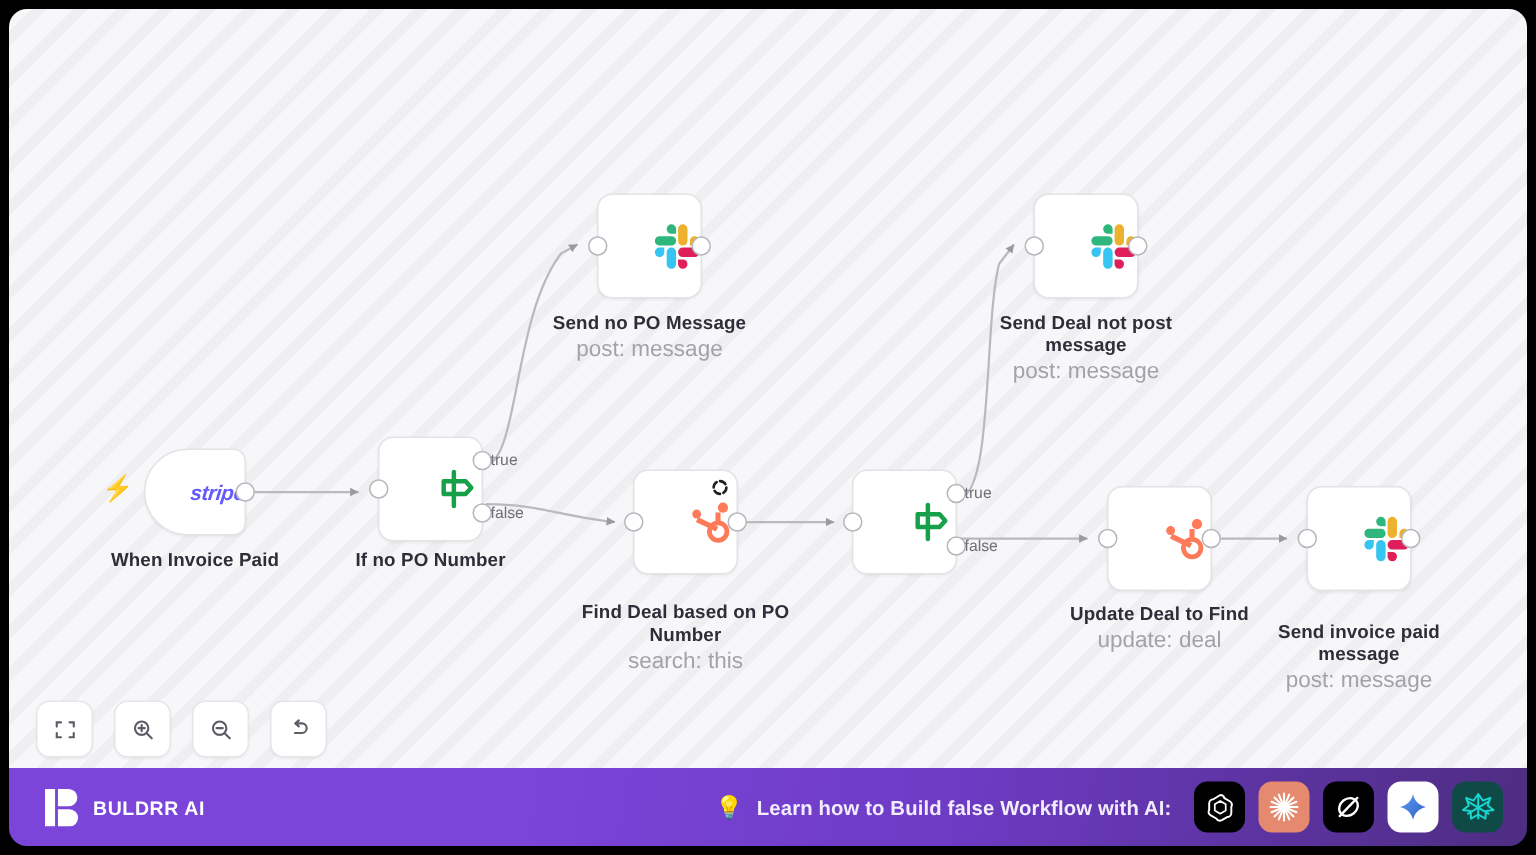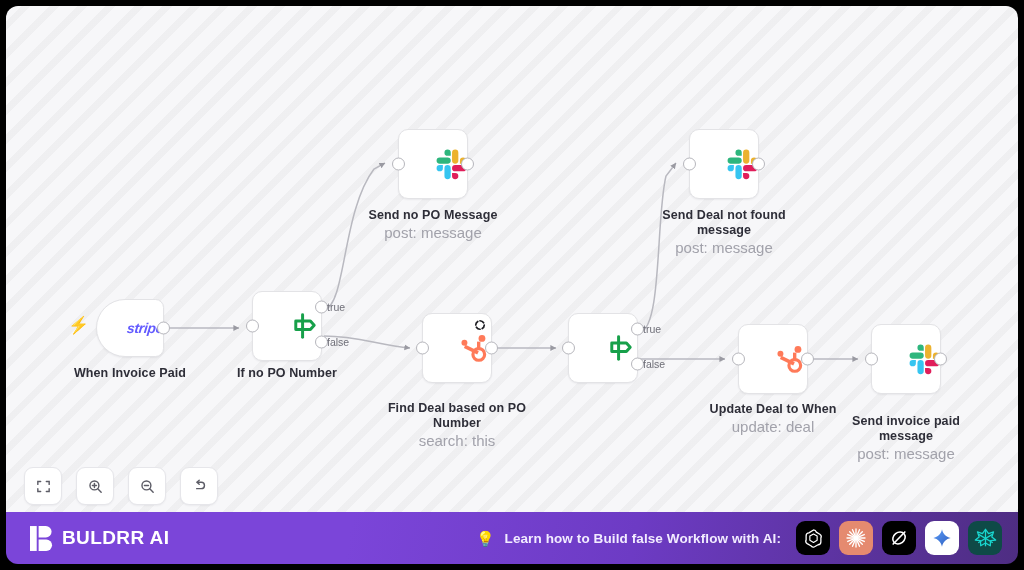--- a/index.html
+++ b/index.html
@@ -159,21 +159,21 @@
   #brand{
     display:flex;align-items:center;gap:9px;
     margin-left:24px;
   }
   #brand .mark{
     width:23px;height:25px;
     display:block;
   }
   #brand .name{
     color:#fff;
-    font-size:19px;
+    font-size:13px;
     font-weight:700;
     letter-spacing:.4px;
   }
   #cta{
     margin-left:auto;
     display:flex;align-items:center;
     gap:9px;
     padding-right:16px;
   }
   #cta .bulb{font-size:15px;line-height:1;}
@@ -317,39 +317,39 @@
           <path fill="#36C5F0" d="M30 77a12 12 0 1 1-12-12h12v12zm6 0a12 12 0 0 1 24 0v30a12 12 0 0 1-24 0V77z"></path>
           <path fill="#2EB67D" d="M48 30a12 12 0 1 1 12-12v12H48zm0 6a12 12 0 0 1 0 24H18a12 12 0 0 1 0-24h30z"></path>
           <path fill="#ECB22E" d="M95 48a12 12 0 1 1 12 12H95V48zm-6 0a12 12 0 0 1-24 0V18a12 12 0 0 1 24 0v30z"></path>
           <path fill="#E01E5A" d="M77 95a12 12 0 1 1-12 12V95h12zm0-6a12 12 0 0 1 0-24h30a12 12 0 0 1 0 24H77z"></path>
         </g>
       </svg>
       <span class="port in"></span>
       <span class="port out"></span>
     </div>
     <div class="caption" style="left:718px;top:202px;width:140px;">
-      <div class="ttl">Send Deal not found message</div>
+      <div class="ttl">Send Deal not post message</div>
       <div class="sub">post: message</div>
     </div>
 
     <div class="node" style="left:732px;top:318px;">
       <svg width="34" height="34" viewBox="0 0 64 64">
         <g fill="#FF7A59">
           <circle cx="47" cy="14" r="6.4"></circle>
           <circle cx="14" cy="22" r="5.6"></circle>
           <path d="M16 26 L41 38 L38 44 L13 32 Z"></path>
           <path d="M44 20 L44 33 L37.6 33 L37.6 20 Z"></path>
           <circle cx="41" cy="44" r="11" fill="none" stroke="#FF7A59" stroke-width="6"></circle>
         </g>
       </svg>
       <span class="port in"></span>
       <span class="port out"></span>
     </div>
     <div class="caption" style="left:767px;top:396px;">
-      <div class="ttl">Update Deal to When</div>
+      <div class="ttl">Update Deal to Find</div>
       <div class="sub">update: deal</div>
     </div>
 
     <div class="node" style="left:865px;top:318px;">
       <svg width="32" height="32" viewBox="0 0 122 122">
         <g>
           <path fill="#36C5F0" d="M30 77a12 12 0 1 1-12-12h12v12zm6 0a12 12 0 0 1 24 0v30a12 12 0 0 1-24 0V77z"></path>
           <path fill="#2EB67D" d="M48 30a12 12 0 1 1 12-12v12H48zm0 6a12 12 0 0 1 0 24H18a12 12 0 0 1 0-24h30z"></path>
           <path fill="#ECB22E" d="M95 48a12 12 0 1 1 12 12H95V48zm-6 0a12 12 0 0 1-24 0V18a12 12 0 0 1 24 0v30z"></path>
           <path fill="#E01E5A" d="M77 95a12 12 0 1 1-12 12V95h12zm0-6a12 12 0 0 1 0-24h30a12 12 0 0 1 0 24H77z"></path>

